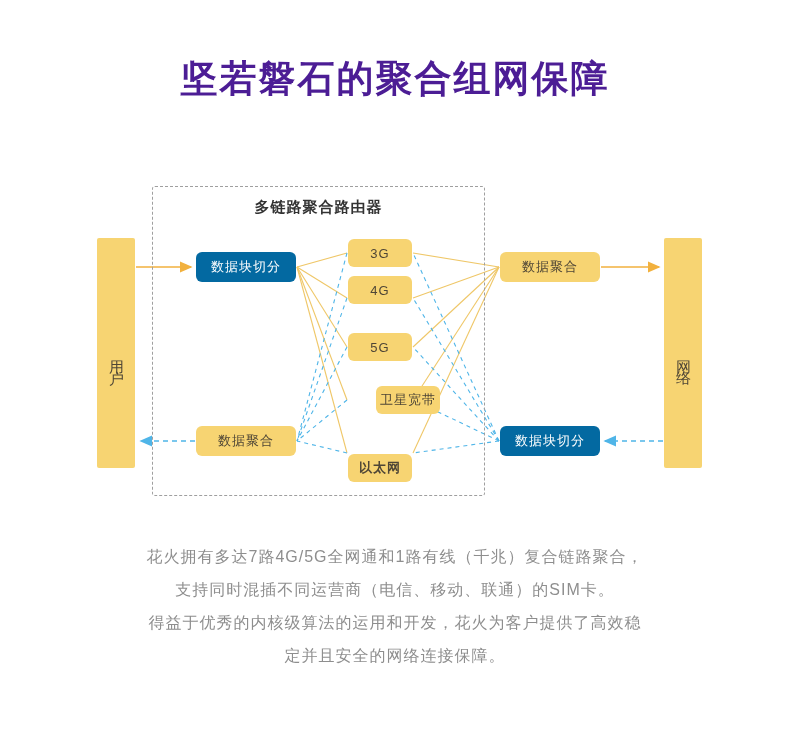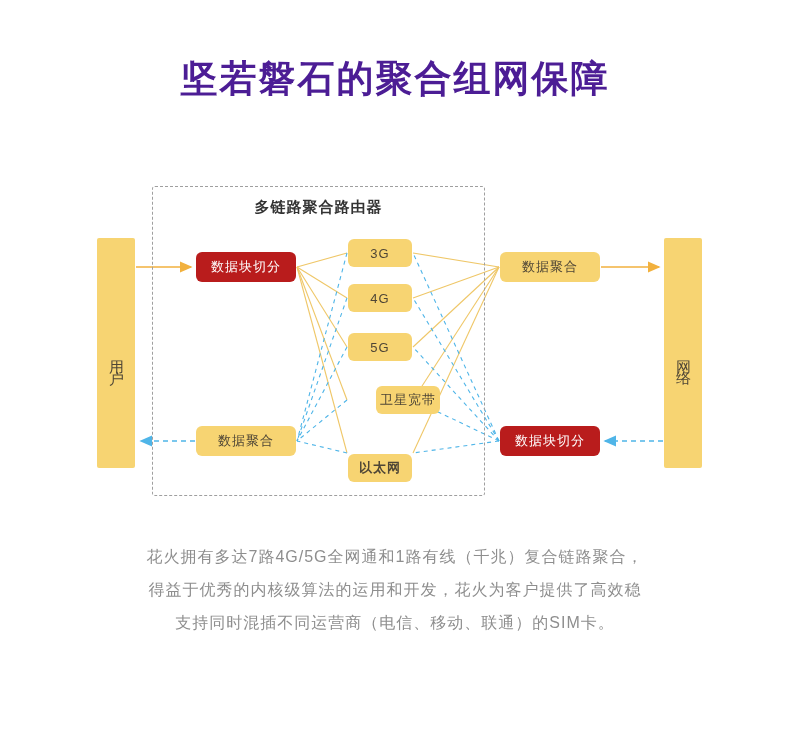--- a/index.html
+++ b/index.html
@@ -25,39 +25,39 @@
   .group-title{
     position:absolute;top:11px;left:0;width:100%;text-align:center;
     font-size:15px;font-weight:700;color:#333333;letter-spacing:1px;
   }
 
   .node{
     position:absolute;display:flex;align-items:center;justify-content:center;
     border-radius:6px;font-size:13px;letter-spacing:1px;
   }
   .node-yellow{background:#F7D472;color:#4f4636;}
-  .node-blue{background:#b91c1c;color:#ffffff;}
+  .node-blue{background:#0369a1;color:#ffffff;}
 
   .vnode{
     position:absolute;width:38px;height:230px;background:#F7D472;border-radius:2px;
     display:flex;align-items:center;justify-content:center;
     writing-mode:vertical-rl;text-orientation:upright;
     font-size:15px;color:#4f4636;letter-spacing:10px;text-indent:10px;
   }
   .node-user{left:97px;top:238px;}
   .node-network{left:664px;top:238px;}
 
   .node-split-left{left:196px;top:252px;width:100px;height:30px;}
   .node-merge-left{left:196px;top:426px;width:100px;height:30px;}
   .node-merge-right{left:500px;top:252px;width:100px;height:30px;}
   .node-split-right{left:500px;top:426px;width:100px;height:30px;}
 
   .link-node{left:348px;width:64px;height:28px;}
   .link-0{top:239px;}
-  .link-1{top:284px;}
+  .link-1{top:276px;}
   .link-2{top:333px;}
   .link-3{top:386px;margin-left:28px;}
   .link-4{top:454px;font-weight:bold;}
 
   .description{
     position:absolute;top:540px;left:0;right:0;
     text-align:center;font-size:16px;line-height:33px;color:#8e8e8e;letter-spacing:1px;
   }
 </style>
 </head>
@@ -135,17 +135,18 @@
   <div class="node node-blue node-split-right">数据块切分</div>
 
   <div class="node node-yellow link-node link-0">3G</div>
   <div class="node node-yellow link-node link-1">4G</div>
   <div class="node node-yellow link-node link-2">5G</div>
   <div class="node node-yellow link-node link-3">卫星宽带</div>
   <div class="node node-yellow link-node link-4">以太网</div>
 
   <div class="description">
     <div>花火拥有多达7路4G/5G全网通和1路有线（千兆）复合链路聚合，</div>
+    <div>支持同时混插不同运营商（电信、移动、联通）的SIM卡。</div>
     <div>得益于优秀的内核级算法的运用和开发，花火为客户提供了高效稳</div>
-    <div>支持同时混插不同运营商（电信、移动、联通）的SIM卡。</div>
+    <div>定并且安全的网络连接保障。</div>
   </div>
 
 </div>
 
 </body></html>

